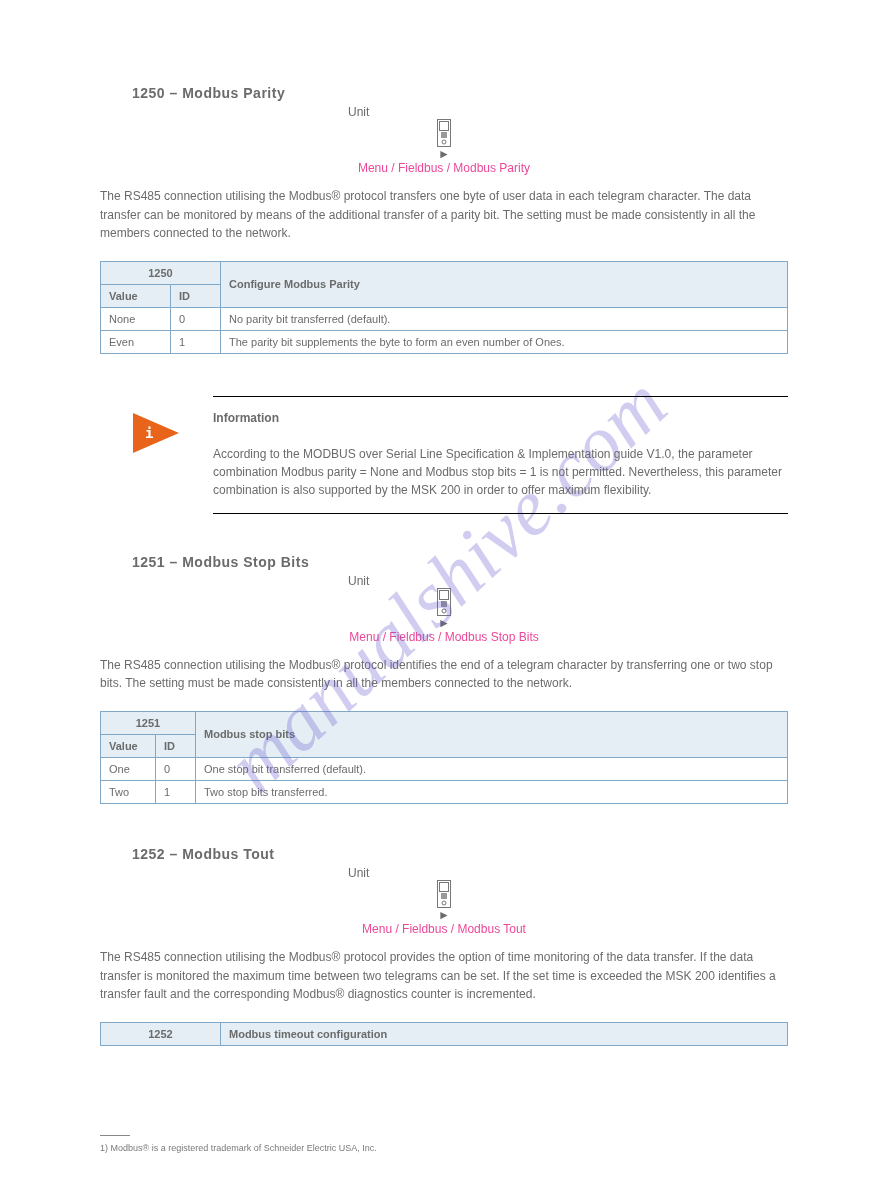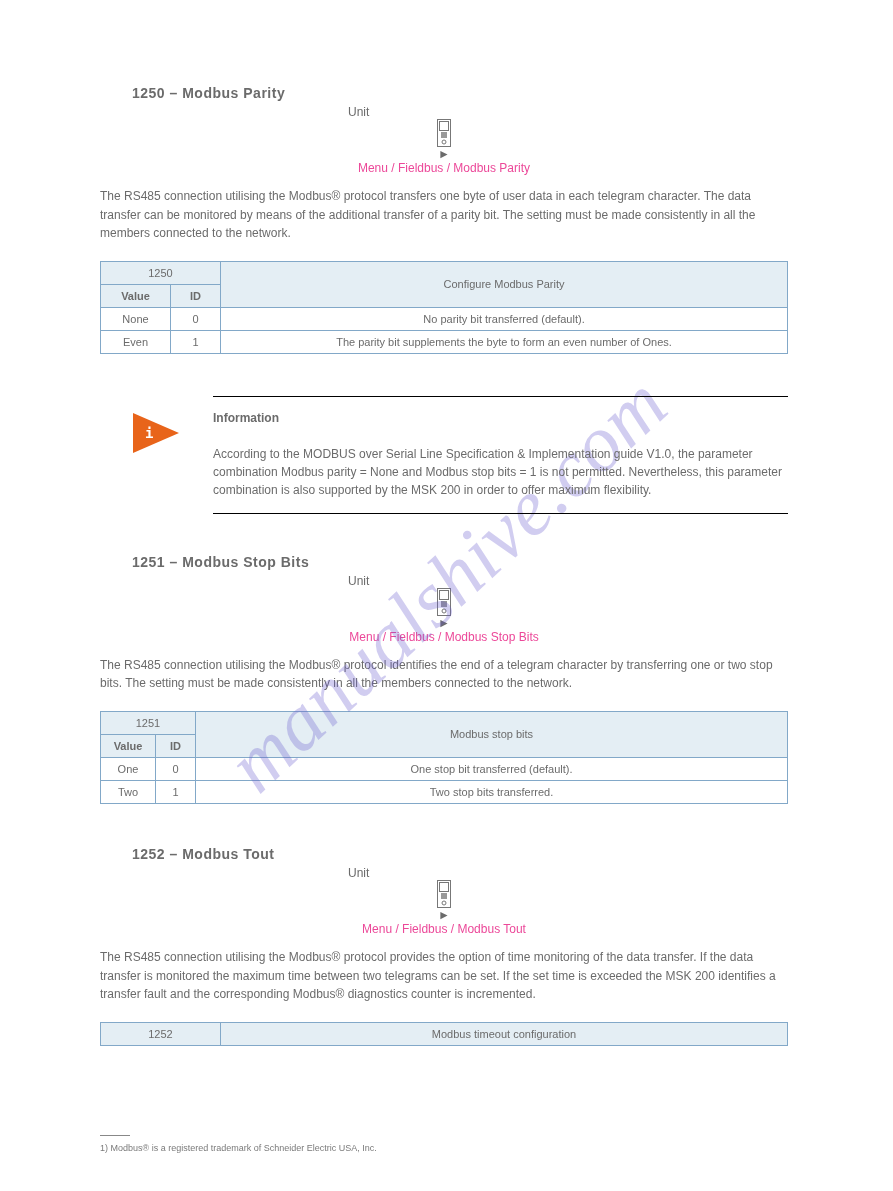--- a/index.html
+++ b/index.html
@@ -22,22 +22,22 @@
     margin-left: 32px;
   }
   .nav-row { display: flex; align-items: center; margin-bottom: 12px; flex-direction: column; }
   .nav-label { width: 192px; color: #6b6b6b; font-size: 12px; }
   .nav-arrow { color: #6b6b6b; margin: 0 6px; font-size: 12px; }
   .nav-path { color: #ec4899; font-size: 12px; }
   .icon-unit { display: inline-block; vertical-align: middle; margin: 0 2px; }
   .icon-unit svg { display: block; }
   .body-text { line-height: 1.55; color: #6b6b6b; margin-bottom: 18px; }
   table { width: 100%; border-collapse: collapse; margin-bottom: 14px; }
-  th, td { border: 1px solid #82a8c8; font-size: 11px; padding: 5px 8px; text-align: center; vertical-align: top; color: #6b6b6b; }
-  .thead-cell { background: #e4eef4; font-weight: normal; }
+  th, td { border: 1px solid #82a8c8; font-size: 11px; padding: 5px 8px; text-align: left; vertical-align: top; color: #6b6b6b; }
+  .thead-cell { background: #e4eef4; font-weight: bold; }
   .thead-cell-merged { text-align: center; }
   .thead-sub { background: #e4eef4; font-weight: bold; }
   .info-block { position: relative; margin: 0 0 40px 113px; }
   .info-triangle { position: absolute; left: -80px; top: 17px; }
   .info-hr-top { border: none; border-top: 1px solid #000; margin-bottom: 14px; }
   .info-hr-bot { border: none; border-top: 1px solid #000; margin-top: 14px; }
   .info-title { font-weight: bold; font-size: 12px; margin-bottom: 20px; color: #6b6b6b; }
   .info-body { font-size: 12px; line-height: 1.5; color: #6b6b6b; }
   .watermark {
     position: absolute;

